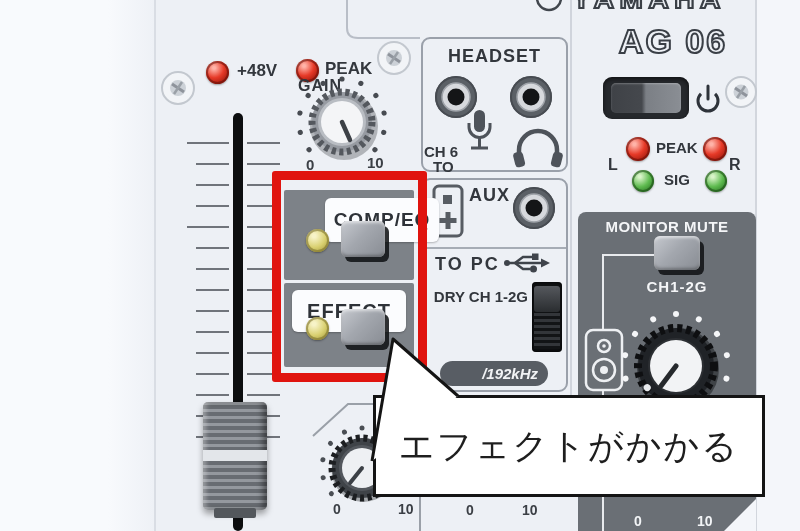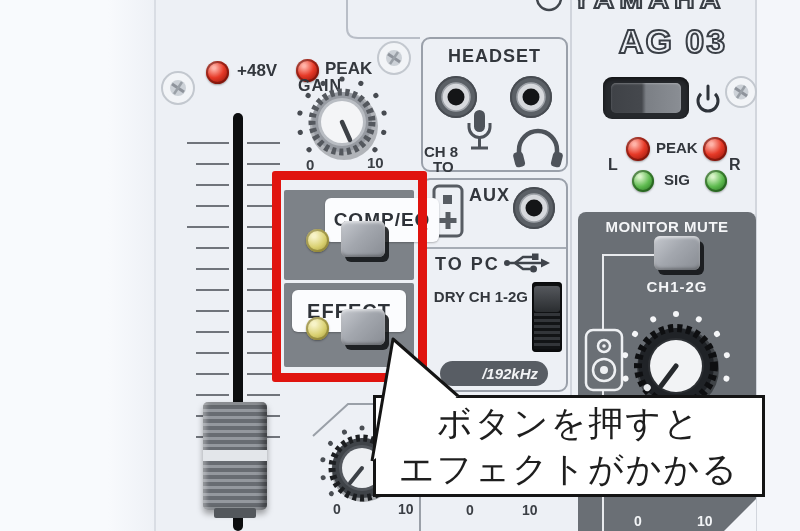--- a/index.html
+++ b/index.html
@@ -134,21 +134,21 @@
     <circle cx="22" cy="22" r="14" fill="#d7d9dd" stroke="#9fa3a9" stroke-width="1.5"></circle>
       <circle cx="22" cy="22" r="8.5" fill="#141517"></circle>
   </svg>
   <svg class="abs" style="left:509px;top:75px;" width="44" height="44">
     <circle cx="22" cy="22" r="21" fill="#5b6066"></circle>
       <circle cx="22" cy="22" r="20" fill="none" stroke="#474b51" stroke-width="2"></circle>
     <circle cx="22" cy="22" r="14" fill="#d7d9dd" stroke="#9fa3a9" stroke-width="1.5"></circle>
       <circle cx="22" cy="22" r="8.5" fill="#141517"></circle>
   </svg>
   <div class="lbl" style="left:433px;top:126px;font-size:15px;margin-top:32px;">TO</div>
-  <div class="lbl" style="left:424px;top:143px;font-size:15px;">CH 8</div>
+  <div class="lbl" style="left:424px;top:143px;font-size:15px;">CH 6</div>
   <svg class="abs" style="left:462px;top:108px;" width="34" height="58">
     <rect x="12" y="2" width="11" height="22" rx="5.5" fill="#4e535a"></rect>
     <path d="M7,15 v4 a10.5,10.5 0 0 0 21,0 v-4" stroke="#4e535a" stroke-width="3" fill="none"></path>
     <line x1="17.5" y1="30" x2="17.5" y2="40" stroke="#4e535a" stroke-width="3"></line>
     <line x1="9" y1="40" x2="26" y2="40" stroke="#4e535a" stroke-width="3"></line>
   </svg>
   <svg class="abs" style="left:513px;top:122px;" width="50" height="48">
     <path d="M6,36 v-8 a19,19 0 0 1 38,0 v8" stroke="#4e535a" stroke-width="4.5" fill="none"></path>
     <rect x="1" y="30" width="10" height="15" rx="3.5" fill="#4e535a" transform="rotate(-14 6 37)"></rect>
     <rect x="39" y="30" width="10" height="15" rx="3.5" fill="#4e535a" transform="rotate(14 44 37)"></rect>
@@ -187,21 +187,21 @@
        display:flex;align-items:center;justify-content:flex-end;padding-right:10px;">
     <span style="color:#f2f3f5;font-weight:bold;font-style:italic;font-size:15px;text-align:right;">/192kHz</span>
   </div>
 
   <div class="abs" style="left:534px;top:0;width:232px;height:15px;overflow:hidden;">
     <svg class="abs" style="left:0;top:-14px;" width="30" height="30">
         <circle cx="15" cy="12" r="12" fill="none" stroke="#41464d" stroke-width="2.5"></circle>
       </svg>
     <div class="abs outline-text" style="left:38px;top:-15px;font-size:25px;font-weight:800;letter-spacing:5px;transform:scaleX(1.12);transform-origin:left;">YAMAHA</div>
   </div>
-  <div class="abs outline-text" style="left:598px;top:22px;width:150px;text-align:center;font-size:34px;font-weight:800;letter-spacing:2px;">AG 03</div>
+  <div class="abs outline-text" style="left:598px;top:22px;width:150px;text-align:center;font-size:34px;font-weight:800;letter-spacing:2px;">AG 06</div>
 
   <div class="abs" style="left:603px;top:77px;width:86px;height:42px;background:#26292d;border-radius:9px;box-shadow:inset 0 2px 4px rgba(0,0,0,.6);"></div>
   <div class="abs" style="left:611px;top:83px;width:70px;height:30px;border-radius:5px;background:linear-gradient(90deg,#3f4247 0%,#45484d 44%,#7b7f85 50%,#8a8e94 100%);box-shadow:inset 0 1px 2px rgba(255,255,255,.25);"></div>
   <svg class="abs" style="left:692px;top:80px;" width="32" height="36">
     <circle cx="16" cy="21" r="10" fill="none" stroke="#2e333a" stroke-width="3" stroke-dasharray="47 16" transform="rotate(-45 16 21)"></circle>
     <line x1="16" y1="6" x2="16" y2="19" stroke="#2e333a" stroke-width="3" stroke-linecap="round"></line>
   </svg>
 
   <span class="led red" style="left:626px;top:137px;width:24px;height:24px;"></span>
   <div class="lbl" style="left:656px;top:139px;font-size:15px;">PEAK</div>
@@ -276,20 +276,19 @@
     <circle cx="44" cy="44" r="23" fill="#53575d"></circle>
     <circle cx="44" cy="44" r="20" fill="#eef0f3"></circle>
     <line x1="44" y1="44" x2="32" y2="59" stroke="#3c4046" stroke-width="4" stroke-linecap="round"></line>
   </svg>
   <div class="scale-num" style="left:333px;top:501px;font-size:14px;">0</div>
   <div class="scale-num" style="left:398px;top:501px;font-size:14px;">10</div>
   <div class="scale-num" style="left:466px;top:502px;font-size:14px;">0</div>
   <div class="scale-num" style="left:522px;top:502px;font-size:14px;">10</div>
 
   <div id="callout">
-    <div>ボタンを押すと</div>
     <div>エフェクトがかかる</div>
   </div>
   <svg class="abs" style="left:0;top:0;z-index:11;pointer-events:none;" width="800" height="531">
     <path d="M372,461 L393,339 L458,396" fill="#ffffff" stroke="#141414" stroke-width="3" stroke-linejoin="round"></path>
   </svg>
 
 </div>
 
 </body></html>

